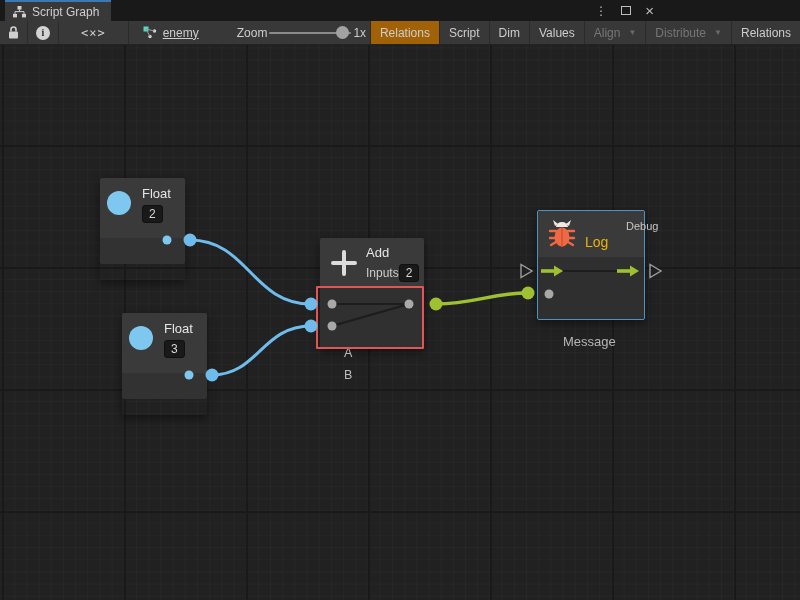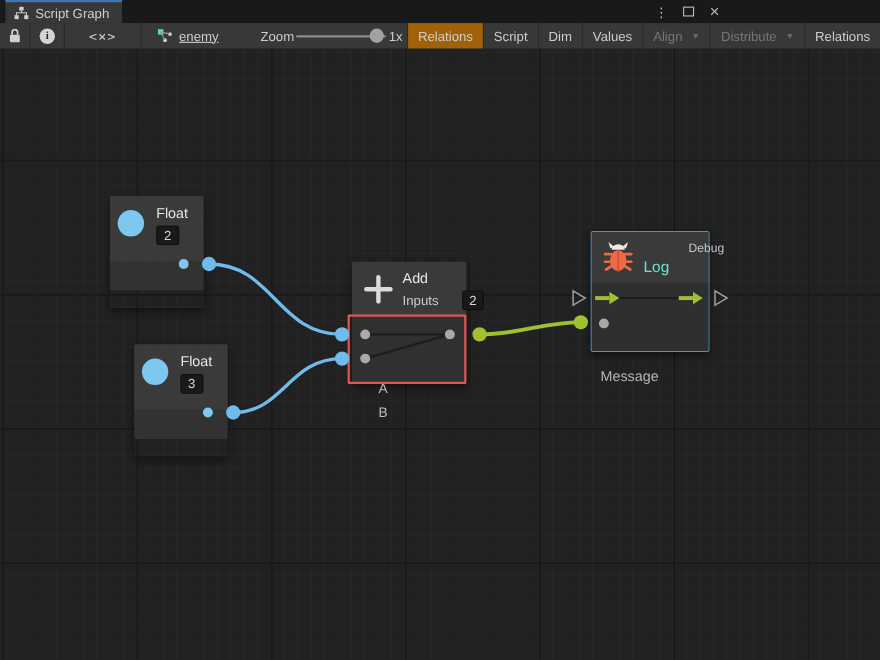--- a/index.html
+++ b/index.html
@@ -72,35 +72,35 @@
     display:inline-block; background:#191919; border:1px solid #101010; border-radius:3px;
     color:#d6d6d6; font-size:12px; padding:1px 6px; line-height:14px;
   }
   .float-val { position:absolute; left:42px; top:27px; }
 
   
   .add-node { width:104px; height:111px; }
   .add-node .node-head { height:50px; }
   .add-node .node-body { height:61px; background:#303030; }
   .add-title { position:absolute; left:46px; top:7px; font-size:13px; color:#e6e6e6; }
-  .add-inputs { position:absolute; left:46px; top:26px; font-size:12px; color:#cccccc; display:flex; gap:21px; align-items:center; }
+  .add-inputs { position:absolute; left:46px; top:26px; font-size:12px; color:#cccccc; display:flex; gap:0; align-items:center; }
   .plus-icon { position:absolute; left:10px; top:11px; }
   .portlabel { position:absolute; font-size:12.5px; color:#bcbcbc; }
   .sel-red {
     position:absolute; left:316px; top:241px; width:108px; height:63px;
     border:2px solid #e15655; border-radius:1px; pointer-events:none; z-index:7;
   }
 
   
   .debug-node { width:108px; height:110px; border:1.5px solid #4f93c4; background:#2f2f2f; }
   .debug-node .node-head { height:46px; }
   .debug-cat { position:absolute; left:47px; top:9px; font-size:11px; color:#c6c6c6;padding-left:41px; }
-  .debug-title { position:absolute; left:47px; top:23px; font-size:14px; color:#5eead4;text-align:right; }
+  .debug-title { position:absolute; left:47px; top:23px; font-size:14px; color:#eab308;text-align:right; }
   .bug-wrap { position:absolute; left:9px; top:7px; }
-  .msg-label { position:absolute; left:8px; top:77px; font-size:13px; color:#b5b5b5; }
+  .msg-label { position:absolute; left:25px; top:77px; font-size:13px; color:#b5b5b5; }
 
   .wires { position:absolute; left:0; top:0; width:800px; height:555px; pointer-events:none; z-index:6; }
   .nodelayer { position:absolute; inset:0; z-index:2; }
 </style>
 </head>
 <body>
 
 <div class="tabbar">
   <div class="tab">
     <svg width="13" height="12" viewBox="0 0 13 12">

